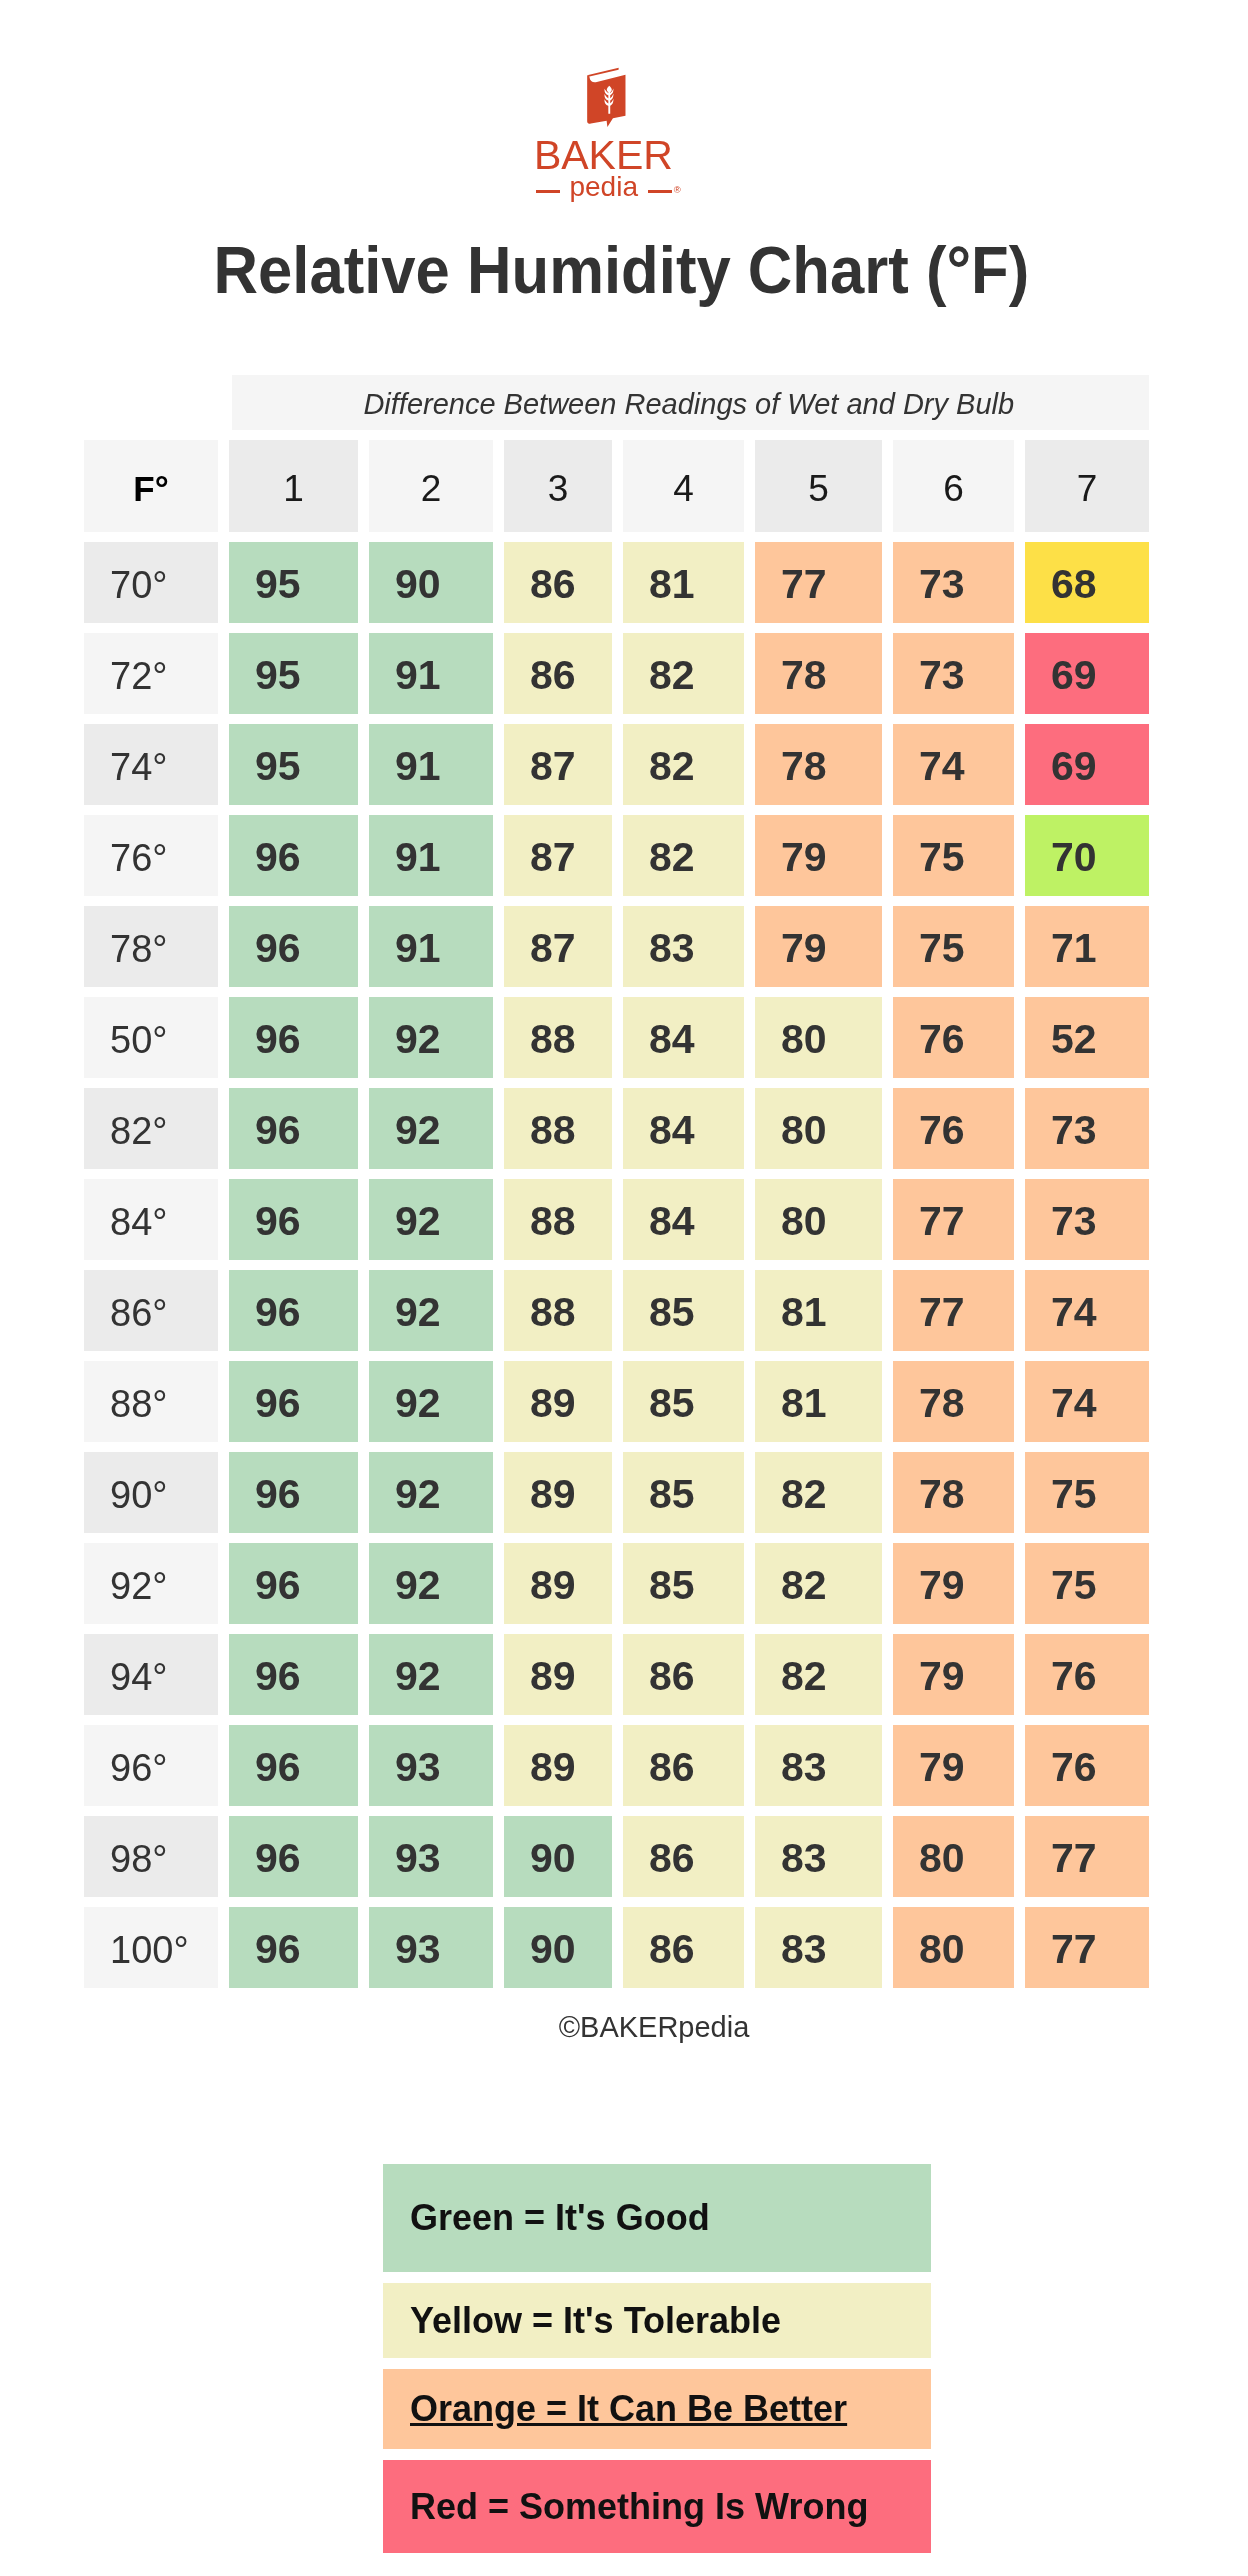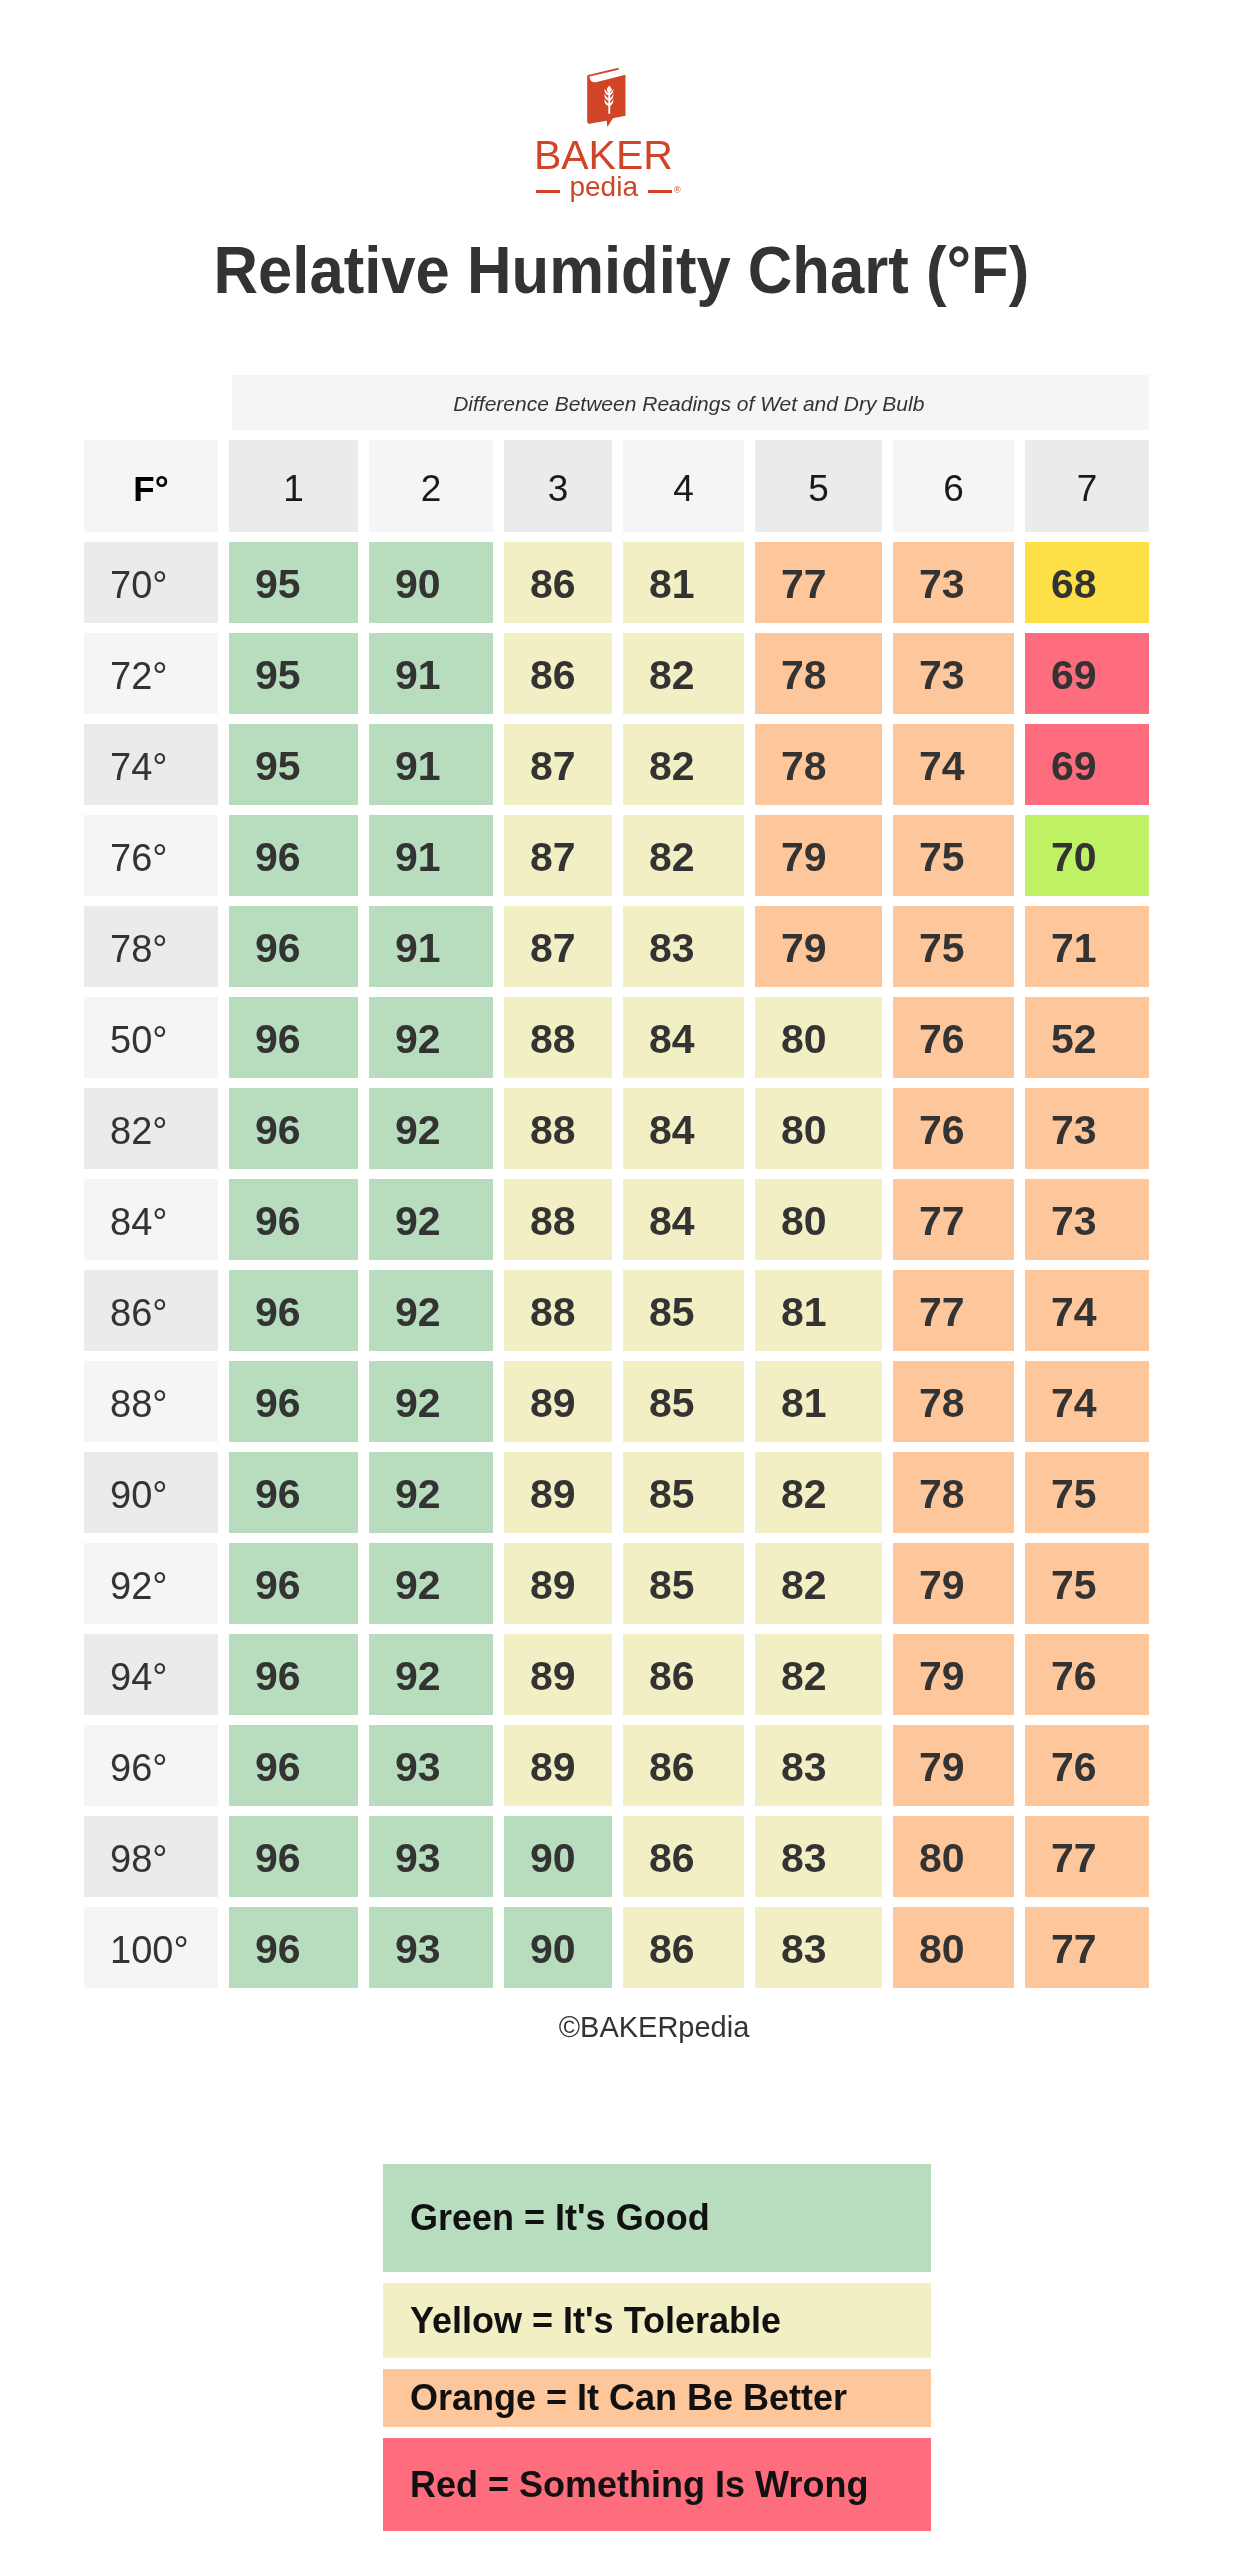--- a/index.html
+++ b/index.html
@@ -49,21 +49,21 @@
   .tbl col.cf{width:134px;}
   .tbl col.c1{width:129px;}
   .tbl col.c2{width:124px;}
   .tbl col.c3{width:108px;}
   .tbl col.c4{width:121px;}
   .tbl col.c5{width:127px;}
   .tbl col.c6{width:121px;}
   .tbl col.c7{width:124px;}
 
   .tbl td.banner{
-    background:#f5f5f5;font-style:italic;font-size:21px;color:#333333;
+    background:#f5f5f5;font-style:italic;font-size:29px;color:#333333;
     height:55px;padding-top:3.5px;box-sizing:border-box;text-align:center;
     border-left:3.5px solid #ffffff;background-clip:padding-box;padding-right:3.5px;
   }
   .tbl td.hcell{background:#ebebeb;font-size:37px;color:#1a1a1a;height:92px;font-weight:normal;
          text-align:center;padding-top:6px;box-sizing:border-box;}
   .tbl td.hcell.lite{background:#f5f5f5;}
   .tbl td.hcorner{background:#f5f5f5;font-size:35px;font-weight:bold;color:#000000;height:92px;
            text-align:center;padding-top:6px;box-sizing:border-box;}
 
   .tbl td.rcell{background:#ebebeb;font-size:38px;color:#333333;height:81px;font-weight:normal;
@@ -77,21 +77,21 @@
 
   
   .legend{position:absolute;left:383px;top:2164px;width:548px;}
   .legend-row{
     display:flex;align-items:center;
     font-size:36px;font-weight:bold;color:#111111;
   }
   .legend-row span{padding-left:27px;}
   .lg0{height:108px;}
   .lg1{height:75px;margin-top:11.2px;}
-  .lg2{height:58px;margin-top:11px;}
+  .lg2{height:80px;margin-top:11px;text-decoration:underline;}
   .lg3{height:93px;margin-top:11px;}
 </style>
 </head>
 <body>
 
 <div class="page">
 
   <div class="logo">
     <svg class="logo-book" width="39" height="61" viewBox="0 0 45.7 70.3" style="margin-top:67px" aria-hidden="true" shape-rendering="geometricPrecision">
       <path d="M0.2 9.1 L37.1 0.4 L37.0 2.6 L3.0 10.6 Z" fill="#d04527"></path>

